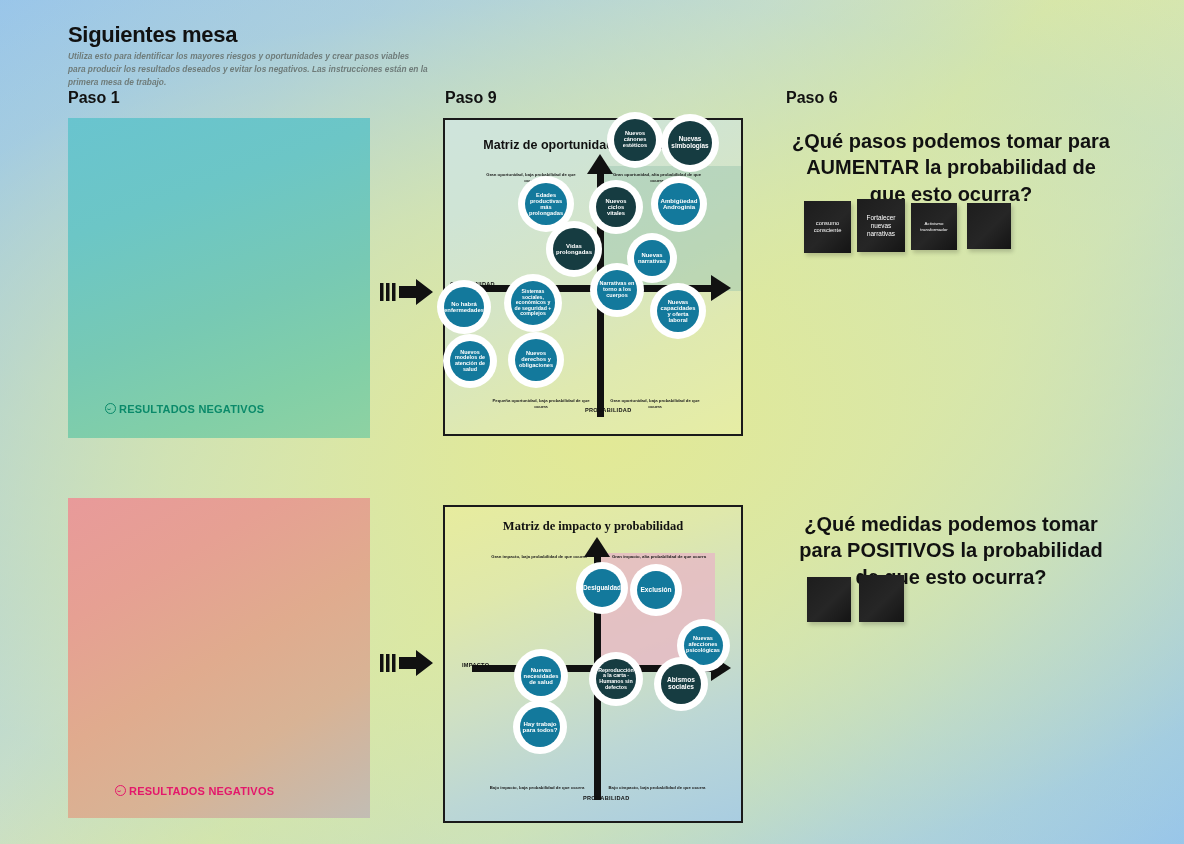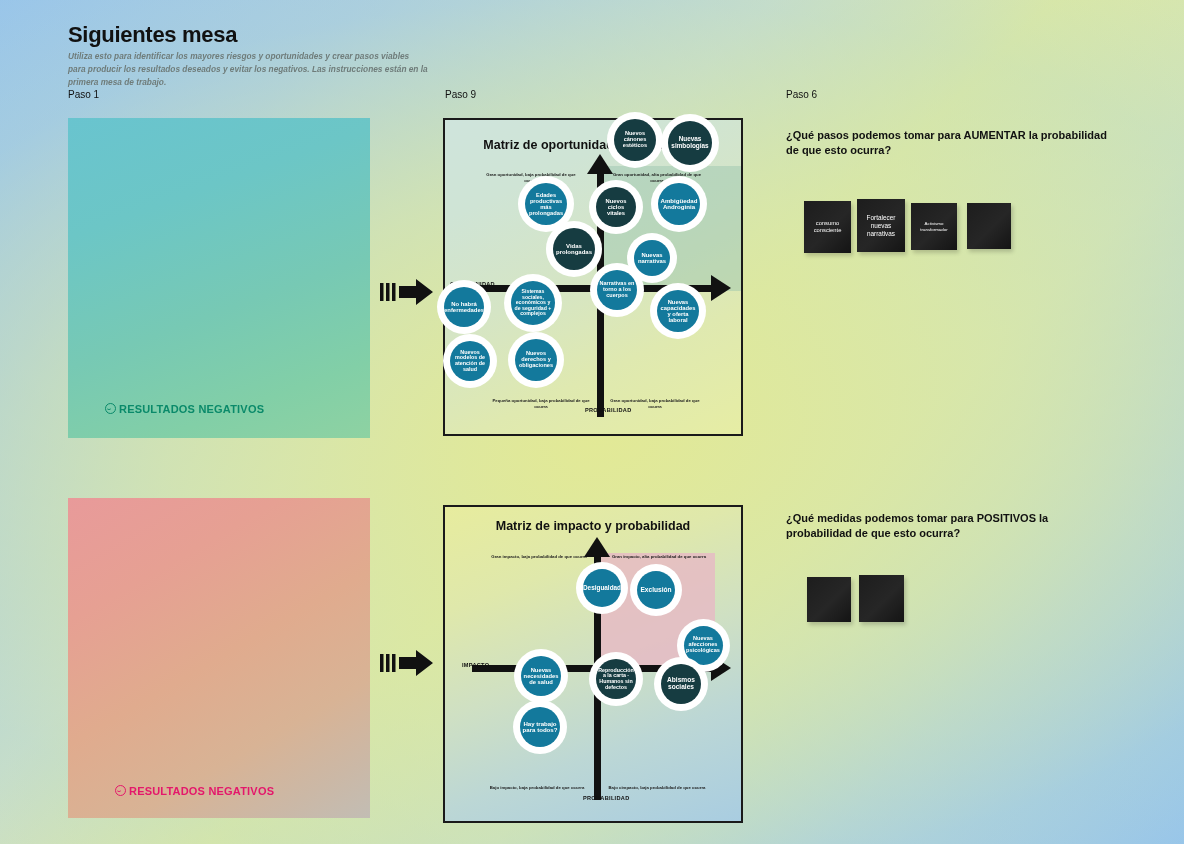--- a/index.html
+++ b/index.html
@@ -13,21 +13,21 @@
     background:
       radial-gradient(120% 95% at 50% 52%, rgba(226,233,150,0.96) 0%, rgba(214,230,168,0.72) 30%, rgba(175,214,206,0.35) 55%, rgba(150,196,236,0.05) 78%),
       linear-gradient(135deg,#96c3ee 0%,#a9cbe6 18%,#cfe0c9 38%,#e4ec9d 52%,#d9e7b4 66%,#b3d3dd 82%,#93c2f0 100%);
   }
   .layer{position:absolute;inset:0;}
 
   
   #title{position:absolute;left:68px;top:22px;font-size:22px;font-weight:bold;color:#111;letter-spacing:-0.3px;}
   #subtitle{position:absolute;left:68px;top:50px;width:360px;font-size:8.3px;line-height:1.55;
             font-style:italic;font-weight:bold;color:#6f7c7a;}
-  .step-label{position:absolute;font-size:10px;font-weight:normal;color:#111;}
+  .step-label{position:absolute;font-size:16px;font-weight:bold;color:#111;}
   #step1-label{left:68px;top:89px;}
   #step2-label{left:445px;top:89px;}
   #step3-label{left:786px;top:89px;}
 
   
   .result-panel{position:absolute;width:302px;height:320px;}
   #panel-positive{left:68px;top:118px;
     background:linear-gradient(160deg,#69c4cf 0%,#6cc6c6 28%,#77c9b4 58%,#82cfa7 82%,#8ed2a2 100%);}
   #panel-negative{left:68px;top:498px;
     background:linear-gradient(150deg,#e89a9a 0%,#e6a093 25%,#e0ab8e 50%,#d8b395 72%,#cbb8a6 88%,#c2bdb4 100%);}
@@ -47,21 +47,21 @@
   
   .matrix-card{position:absolute;width:300px;height:318px;background:transparent;
     border:2px solid #1a1a1a;box-sizing:border-box;overflow:hidden;}
   #matrix-top{left:443px;top:118px;
     background:linear-gradient(155deg,#cfe4dc 0%,#cfe4d5 22%,#d5e5c5 48%,#dfe9b0 72%,#e6eda4 100%);}
   #matrix-bottom{left:443px;top:505px;
     background:linear-gradient(160deg,#e7ec9e 0%,#dfe8ab 25%,#cfe0c3 50%,#bcd7d5 72%,#a9cde1 100%);}
   .matrix-title{position:absolute;left:0;right:0;text-align:center;font-size:12.5px;font-weight:bold;
     color:#111;line-height:1.25;}
   #matrix-top .matrix-title{top:18px;}
-  #matrix-bottom .matrix-title{top:12px;}
+  #matrix-bottom .matrix-title{top:12px;font-family:Liberation Serif, serif;}
 
   .quad-hl{position:absolute;background:rgba(231,186,196,0.82);}
 
   .axis-h{position:absolute;background:#111;height:7px;}
   .axis-v{position:absolute;background:#111;width:7px;}
   .axis-name{position:absolute;font-size:5.6px;font-weight:bold;color:#111;letter-spacing:0.3px;}
   .corner-note{position:absolute;font-size:4.3px;line-height:1.35;color:#1c1c1c;text-align:center;
     font-weight:600;width:100px;}
 
   .arrow-up{position:absolute;width:0;height:0;border-left:13px solid transparent;
@@ -72,21 +72,21 @@
   
   .bubble{position:absolute;border-radius:50%;background:#fff;display:flex;align-items:center;
     justify-content:center;box-sizing:border-box;}
   .bubble>span{border-radius:50%;display:flex;align-items:center;justify-content:center;
     text-align:center;color:#fff;font-weight:bold;box-sizing:border-box;padding:2px;
     line-height:1.05;overflow:hidden;}
   .b-teal>span{background:#13799c;}
   .b-dark>span{background:#163c41;}
 
   
-  .q-text{position:absolute;width:330px;font-size:11px;font-weight:bold;color:#111;line-height:1.32;}
+  .q-text{position:absolute;width:330px;font-size:20px;font-weight:bold;color:#111;line-height:1.32;text-align:center;}
   #q-top{left:786px;top:128px;}
   #q-bottom{left:786px;top:511px;}
   .note{position:absolute;background:linear-gradient(135deg,#1d1d1d 0%,#262626 55%,#141414 100%);
     color:#fff;display:flex;align-items:center;justify-content:center;text-align:center;
     box-shadow:2px 3px 4px rgba(0,0,0,0.18);line-height:1.25;}
 </style>
 </head>
 <body>
 
 <div class="bg-grad"></div>

